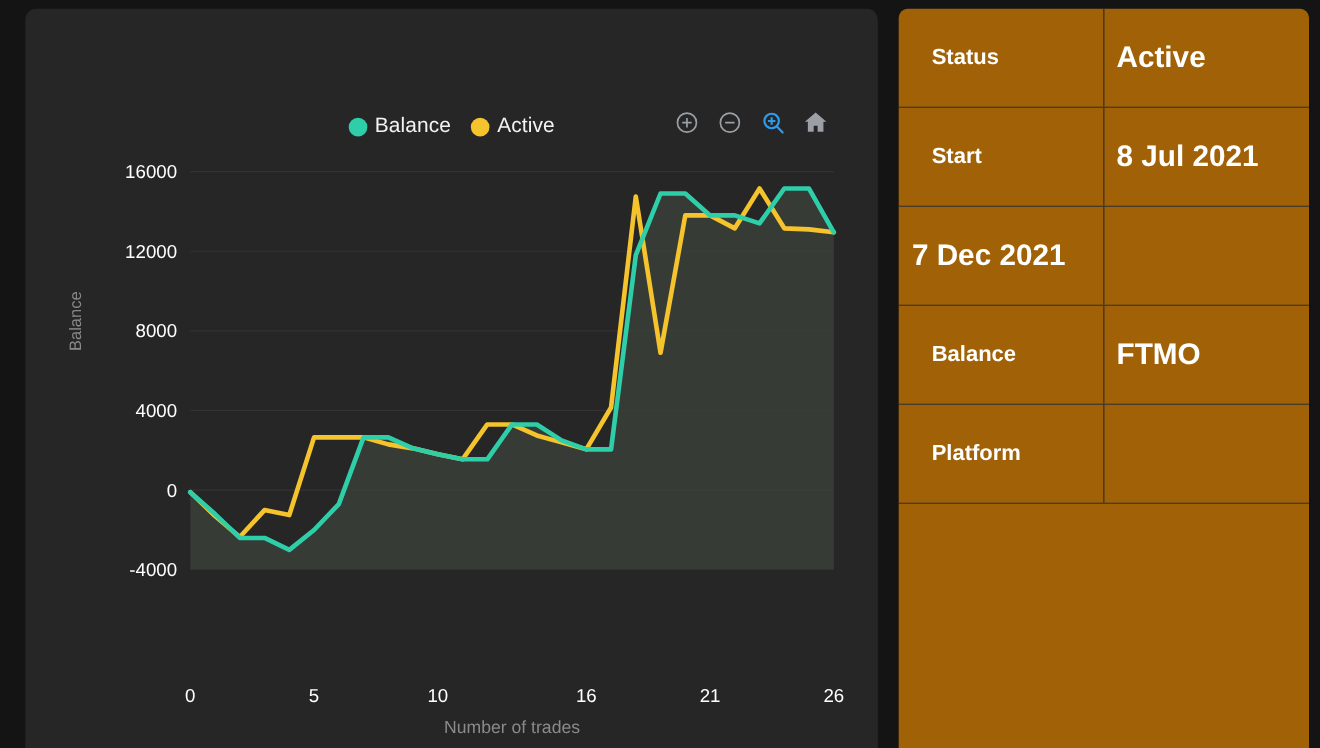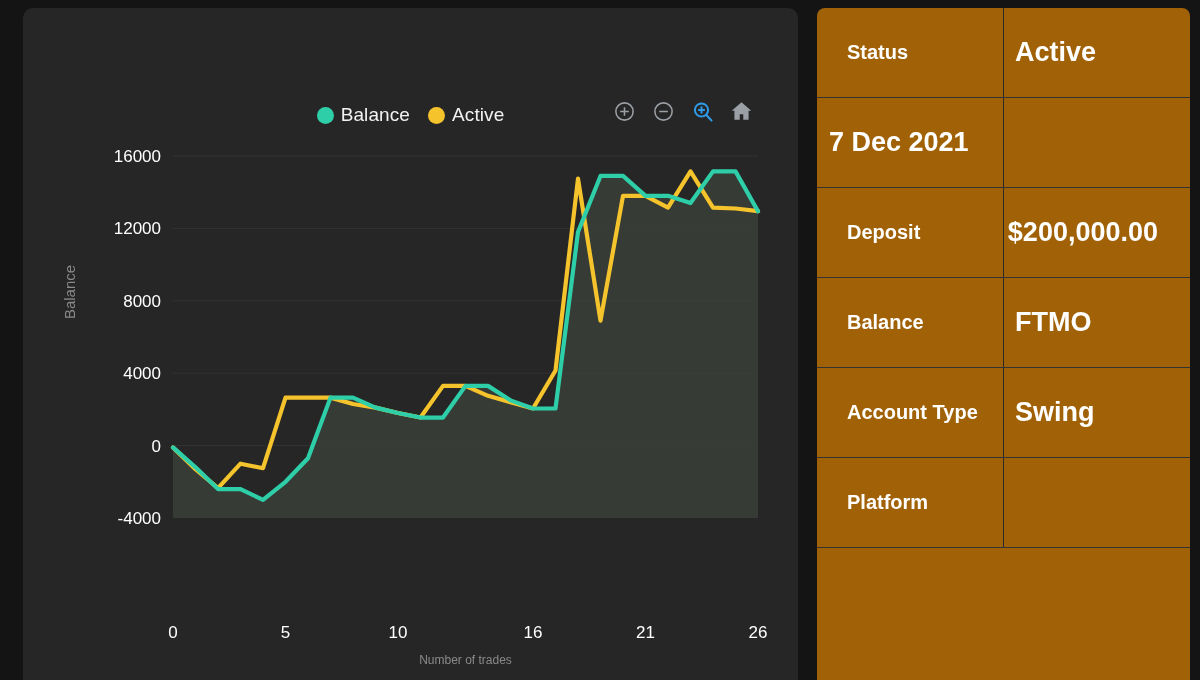--- a/index.html
+++ b/index.html
@@ -105,21 +105,21 @@
     pointer-events: none;
   }
 
   .xlabel {
     position: absolute;
     left: 150px;
     top: 645px;
     width: 585px;
     text-align: center;
     color: #8a8a8a;
-    font-size: 12px;
+    font-size: 16px;
   }
 
   .tick {
     fill: #ffffff;
     font-family: "Liberation Sans", sans-serif;
     font-size: 17px;
   }
   .tick-x { text-anchor: middle; }
   .tick-y { text-anchor: end; }
 
@@ -249,32 +249,28 @@
     <div class="ylabel">Balance</div>
     <div class="xlabel">Number of trades</div>
   </div>
 
   <div class="info-panel" id="infoPanel">
       <div class="info-row">
         <div class="info-key">Status</div>
         <div class="info-val">Active</div>
       </div>
       <div class="info-row">
+        <div class="info-key">Start</div>
+        <div class="info-val">8 Jul 2021</div>
+      </div>
+      <div class="info-row">
         <div class="info-val">7 Dec 2021</div>
-      </div>
-      <div class="info-row">
-        <div class="info-key">Deposit</div>
-        <div class="info-val">$200,000.00</div>
       </div>
       <div class="info-row">
         <div class="info-key">Balance</div>
         <div class="info-val">FTMO</div>
       </div>
       <div class="info-row">
-        <div class="info-key">Account Type</div>
-        <div class="info-val">Swing</div>
-      </div>
-      <div class="info-row">
         <div class="info-key">Platform</div>
       </div>
     </div>
 
 </div>
 
 </body></html>

